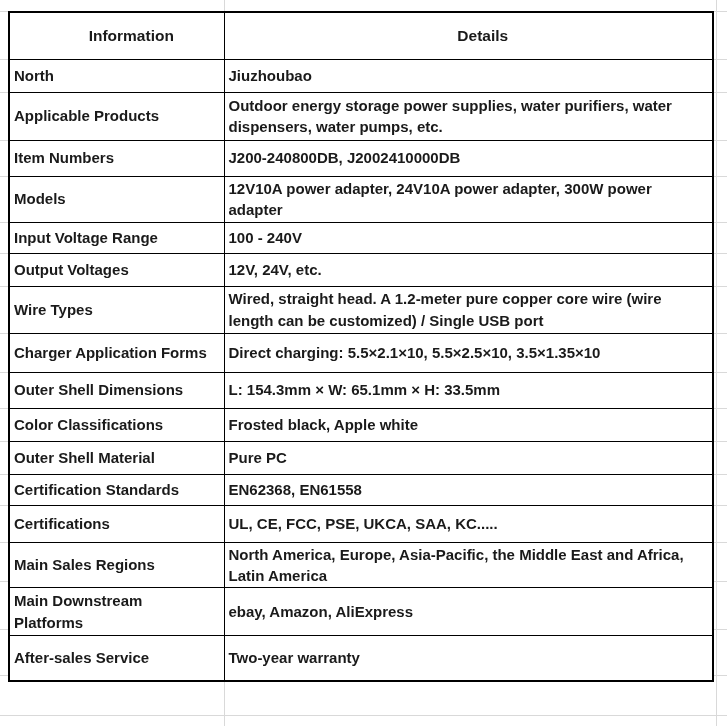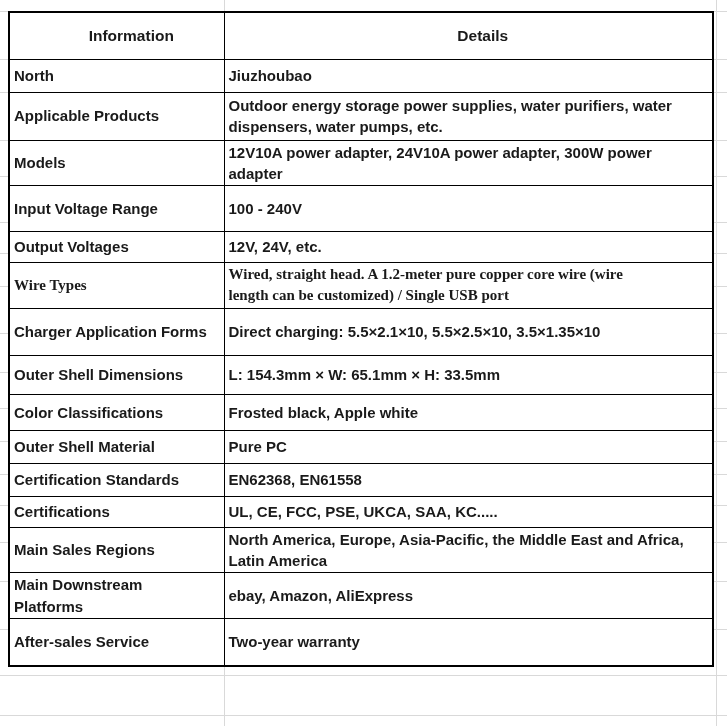--- a/index.html
+++ b/index.html
@@ -45,21 +45,21 @@
     line-height: 1.42;
     white-space: pre-line;
   }
   
   thead tr              { height: 47px; }
   tbody tr:nth-child(1)  { height: 33px; }
   tbody tr:nth-child(2)  { height: 48px; }
   tbody tr:nth-child(3)  { height: 36px; }
   tbody tr:nth-child(4)  { height: 46px; }
   tbody tr:nth-child(5)  { height: 31px; }
-  tbody tr:nth-child(6)  { height: 33px; font-family: Liberation Serif, serif; }
+  tbody tr:nth-child(6)  { height: 33px; }
   tbody tr:nth-child(7)  { height: 47px; }
   tbody tr:nth-child(8)  { height: 39px; }
   tbody tr:nth-child(9)  { height: 36px; }
   tbody tr:nth-child(10) { height: 33px; }
   tbody tr:nth-child(11) { height: 33px; }
   tbody tr:nth-child(12) { height: 31px; }
   tbody tr:nth-child(13) { height: 37px; }
   tbody tr:nth-child(14) { height: 39px; margin-top: 45px; }
   tbody tr:nth-child(15) { height: 48px; }
   tbody tr:nth-child(16) { height: 45px; }
@@ -108,20 +108,24 @@
       <tr>
         <td>North</td>
         <td>Jiuzhoubao</td>
       </tr>
       <tr>
         <td>Applicable Products</td>
         <td>Outdoor energy storage power supplies, water purifiers, water
 dispensers, water pumps, etc.</td>
       </tr>
       <tr>
+        <td>Item Numbers</td>
+        <td>J200-240800DB, J2002410000DB</td>
+      </tr>
+      <tr>
         <td>Models</td>
         <td>12V10A power adapter, 24V10A power adapter, 300W power
 adapter</td>
       </tr>
       <tr>
         <td>Input Voltage Range</td>
         <td>100 - 240V</td>
       </tr>
       <tr>
         <td>Output Voltages</td>

